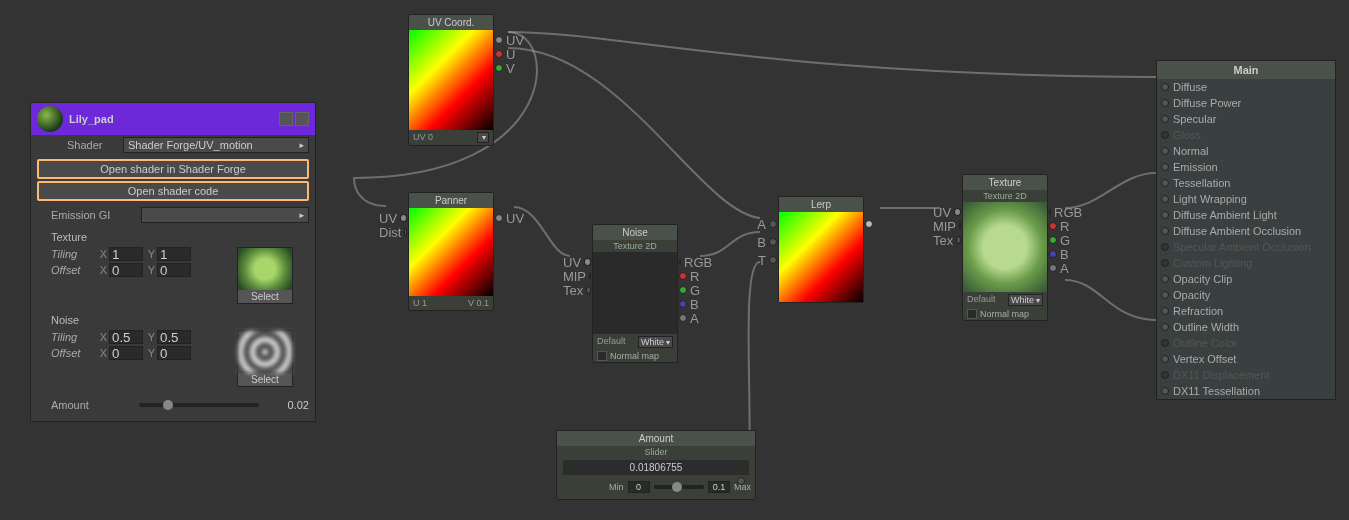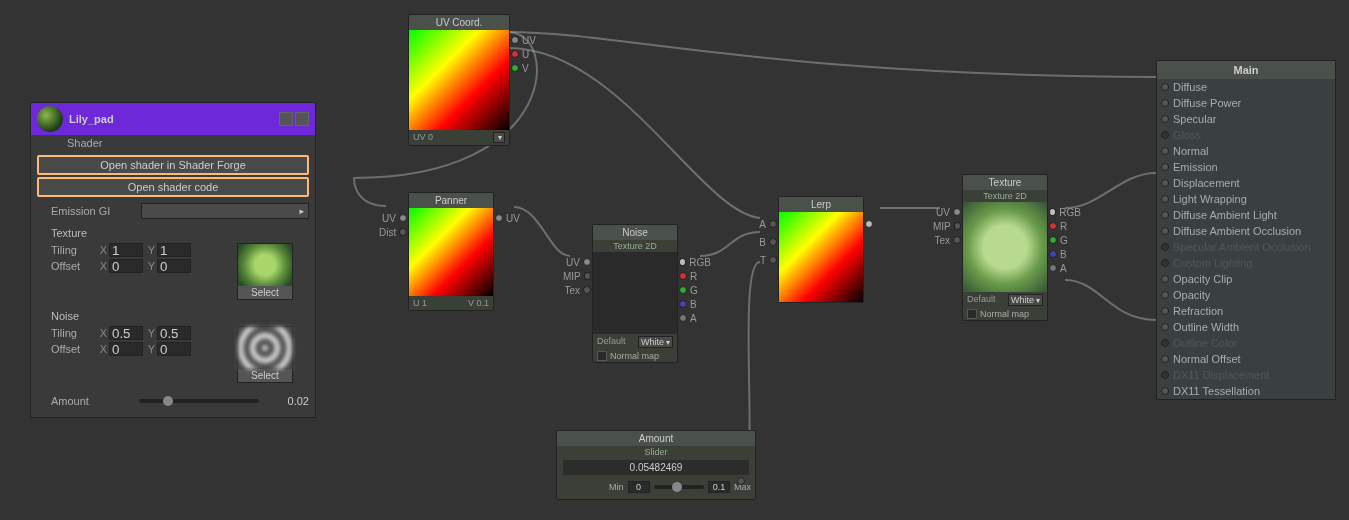--- a/index.html
+++ b/index.html
@@ -20,21 +20,21 @@
 .btn { width: 100%; background: #4a4a4a; border: 2px solid #fdba74; color: #ccc; text-align: center; padding: 2px 0; margin-bottom: 2px; cursor: pointer; border-radius: 2px; }
 .prop-line { display: flex; align-items: center; padding: 2px 6px 4px 20px; }
 .prop-line label { width: 90px; color: #aaa; }
 
 
 .tex-block { padding: 4px 6px 6px 20px; }
 .tex-label { color: #bbb; margin-bottom: 4px; }
 .tex-body { display: flex; align-items: flex-start; }
 .tex-fields { width: 170px; }
 .tex-row { display: flex; align-items: center; margin-bottom: 2px; }
-.tex-row label { width: 44px; color: #aaa; }
+.tex-row label { width: 44px; color: #aaa; font-style: italic; }
 .xy-lbl { width: 14px; color: #888; text-align: right; padding-right: 2px; }
 .num-field { width: 34px; background: #2a2a2a; border: 1px solid #222; color: #ccc; padding: 0 2px; height: 14px; }
 .tex-preview { width: 56px; border: 1px solid #222; margin-left: 16px; }
 .tex-preview .img { width: 54px; height: 42px; }
 .tex-preview .sel { background: #555; color: #ccc; text-align: center; font-size: 10px; padding: 1px 0; }
 .leaf { background: radial-gradient(circle at 50% 50%, #a8d66b 30%, #5a8c3a 60%, #2a4a28 90%), #2a2a2a; }
 .noise-tex { background: repeating-radial-gradient(circle, #ddd 0, #444 6px, #bbb 12px); filter: blur(2px) contrast(1.5); }
 
 .amount-row { display: flex; align-items: center; padding: 6px 6px 10px 20px; }
 .amount-row label { width: 88px; color: #aaa; }
@@ -42,21 +42,21 @@
 .slider-thumb { position: absolute; width: 10px; height: 10px; background: #888; border-radius: 50%; top: -3px; }
 .amount-val { width: 40px; text-align: right; color: #ccc; }
 
 
 .canvas { position: absolute; left: 0; top: 0; width: 1349px; height: 520px; }
 .node { position: absolute; background: #3a4038; border: 1px solid #222; border-radius: 2px; }
 .node-title { text-align: center; color: #ccc; font-size: 10px; padding: 2px 0; background: #4a504a; }
 .node-sub { text-align: center; color: #9a9; font-size: 9px; padding: 1px 0; }
 .node-body { position: relative; }
 .grad2 { background: linear-gradient(135deg, #00ff00 0%, #ffff00 35%, #ff0000 65%, #000 100%); }
-.node-port { position: absolute; color: #999; font-size: 10px; display: flex; align-items: center; height: 12px; }
+.node-port { position: absolute; color: #999; font-size: 13px; display: flex; align-items: center; height: 12px; }
 .node-port.left { left: -30px; justify-content: flex-end; width: 28px; }
 .node-port.right { right: -34px; justify-content: flex-start; width: 32px; }
 .port-dot { width: 8px; height: 8px; border-radius: 50%; background: #555; border: 1px solid #222; }
 .port-dot.c-uv { background: #888; }
 .port-dot.c-r { background: #c33; }
 .port-dot.c-g { background: #3a3; }
 .port-dot.c-b { background: #44a; }
 .port-dot.c-a { background: #777; }
 .port-dot.c-rgb { background: #bbb; }
 .node-port.right .port-dot { margin-right: 3px; }
@@ -109,20 +109,23 @@
   <div class="insp-header">
     <div class="mat-icon"></div>
     <div class="insp-title">Lily_pad</div>
     <div class="header-icons">
       <div class="hdr-ico"></div>
       <div class="hdr-ico"></div>
     </div>
   </div>
   <div class="insp-row">
     <label>Shader</label>
+    <div class="dropdown">
+        <span>Shader Forge/UV_motion</span>
+      </div>
   </div>
   <div class="insp-buttons">
     <div class="btn">Open shader in Shader Forge</div>
     <div class="btn">Open shader code</div>
   </div>
   <div class="prop-line">
     <label>Emission GI</label>
     <div class="dropdown" style="flex:1">
         <span></span>
       </div>
@@ -184,21 +187,21 @@
     <label>Amount</label>
     <div class="slider-track">
       <div class="slider-thumb" style="left:20%"></div>
     </div>
     <div class="amount-val">0.02</div>
   </div>
 </div>
 
 <div class="canvas">
 
-  <div class="node" style="left:408px; top:14px; width:102px;">
+  <div class="node" style="left:408px; top:14px; width:86px;">
     <div class="node-title">UV Coord.</div>
     <div class="node-body" style="height:100px;">
       <div class="grad2" style="width:100%;height:100%"></div>
       <div class="node-port right" style="top:4px">
           <span class="port-dot c-uv"></span>
           <span>UV</span>
         </div>
       <div class="node-port right" style="top:18px">
           <span class="port-dot c-r"></span>
           <span>U</span>
@@ -350,21 +353,21 @@
       </div>
     <div class="chk">
         <span class="chk-box"></span>
         <span>Normal map</span>
       </div>
   </div>
 
   <div class="amount-node" style="left:556px; top:430px;">
     <div class="node-title">Amount</div>
     <div class="node-sub">Slider</div>
-    <div class="amt-val">0.05482469</div>
+    <div class="amt-val">0.01806755</div>
     <div class="amt-slider-row">
       <span class="amt-min">Min</span>
       <span class="amt-num">0</span>
       <div class="amt-track">
         <div class="amt-thumb" style="left:36%"></div>
       </div>
       <span class="amt-num">0.1</span>
       <span class="amt-max">Max</span>
     </div>
     <div class="node-port right" style="top:44px; right:-14px;">
@@ -396,21 +399,21 @@
       <div class="main-item">
         <span class="port-dot"></span>
         <span>Normal</span>
       </div>
       <div class="main-item">
         <span class="port-dot"></span>
         <span>Emission</span>
       </div>
       <div class="main-item">
         <span class="port-dot"></span>
-        <span>Displacement</span>
+        <span>Tessellation</span>
       </div>
       <div class="main-item">
         <span class="port-dot"></span>
         <span>Light Wrapping</span>
       </div>
       <div class="main-item">
         <span class="port-dot"></span>
         <span>Diffuse Ambient Light</span>
       </div>
       <div class="main-item">
@@ -440,21 +443,21 @@
       <div class="main-item">
         <span class="port-dot"></span>
         <span>Outline Width</span>
       </div>
       <div class="main-item dim">
         <span class="port-dot"></span>
         <span>Outline Color</span>
       </div>
       <div class="main-item">
         <span class="port-dot"></span>
-        <span>Normal Offset</span>
+        <span>Vertex Offset</span>
       </div>
       <div class="main-item dim">
         <span class="port-dot"></span>
         <span>DX11 Displacement</span>
       </div>
       <div class="main-item">
         <span class="port-dot"></span>
         <span>DX11 Tessellation</span>
       </div>
     </div>

